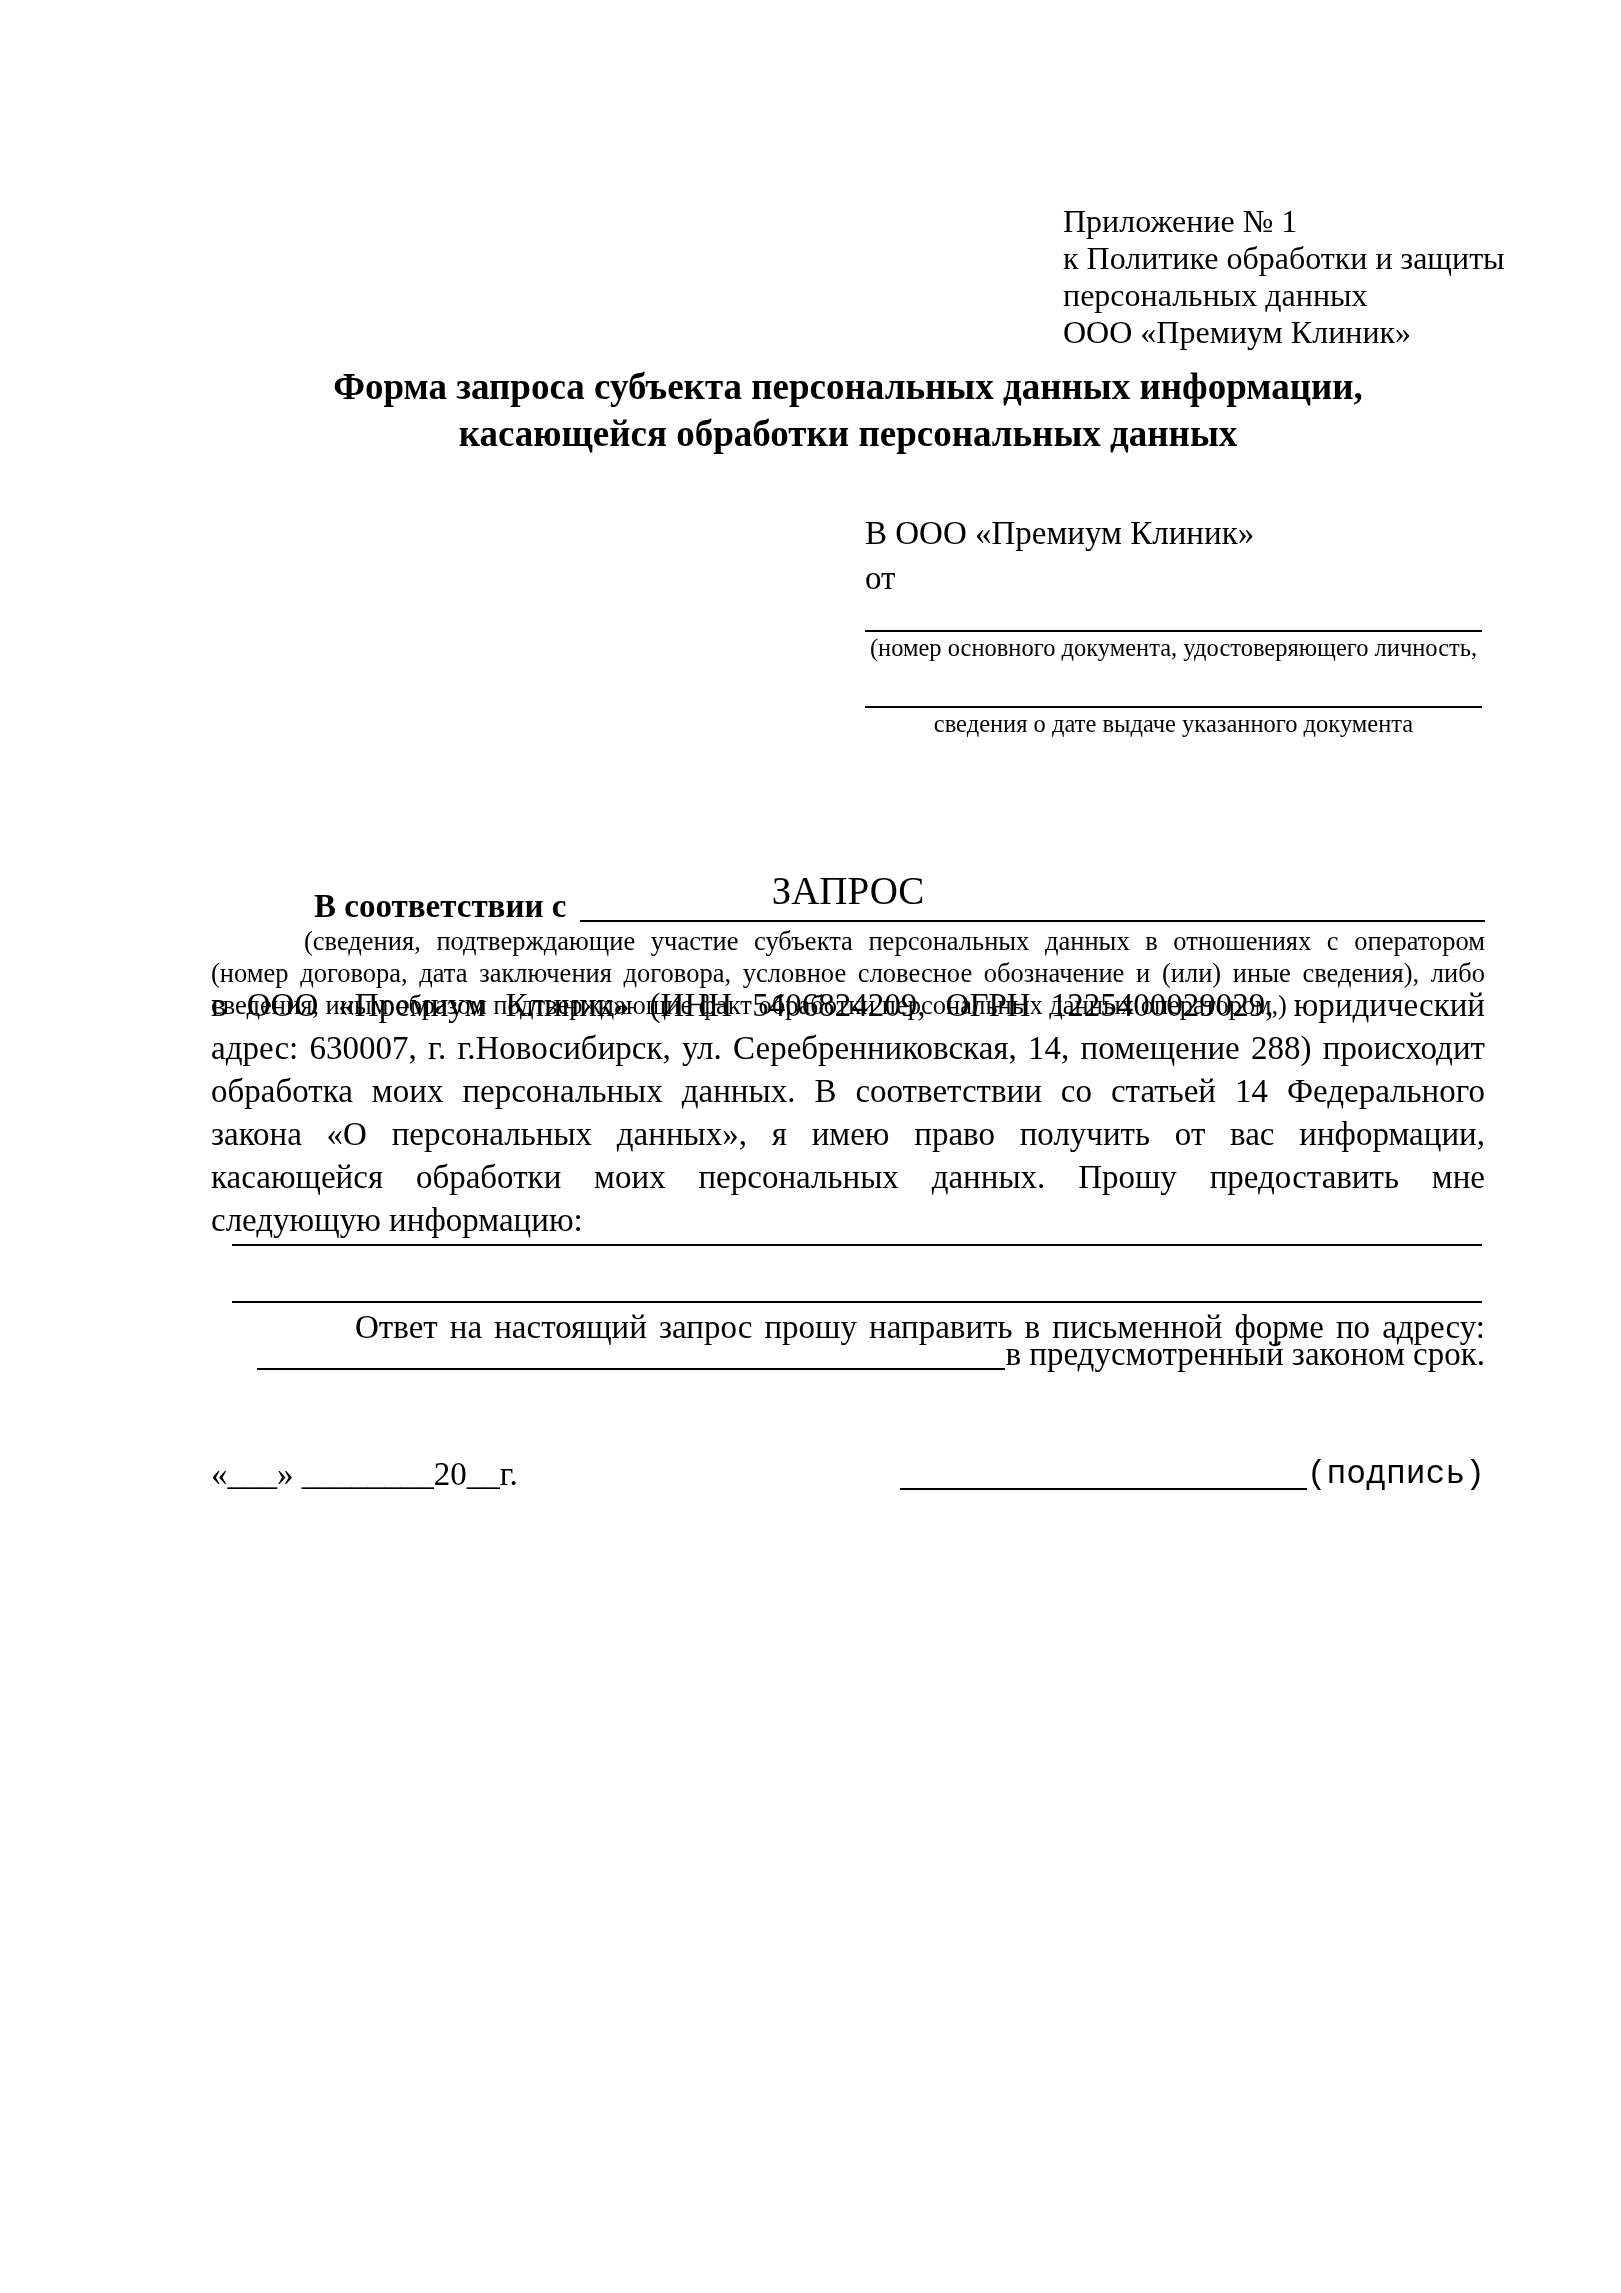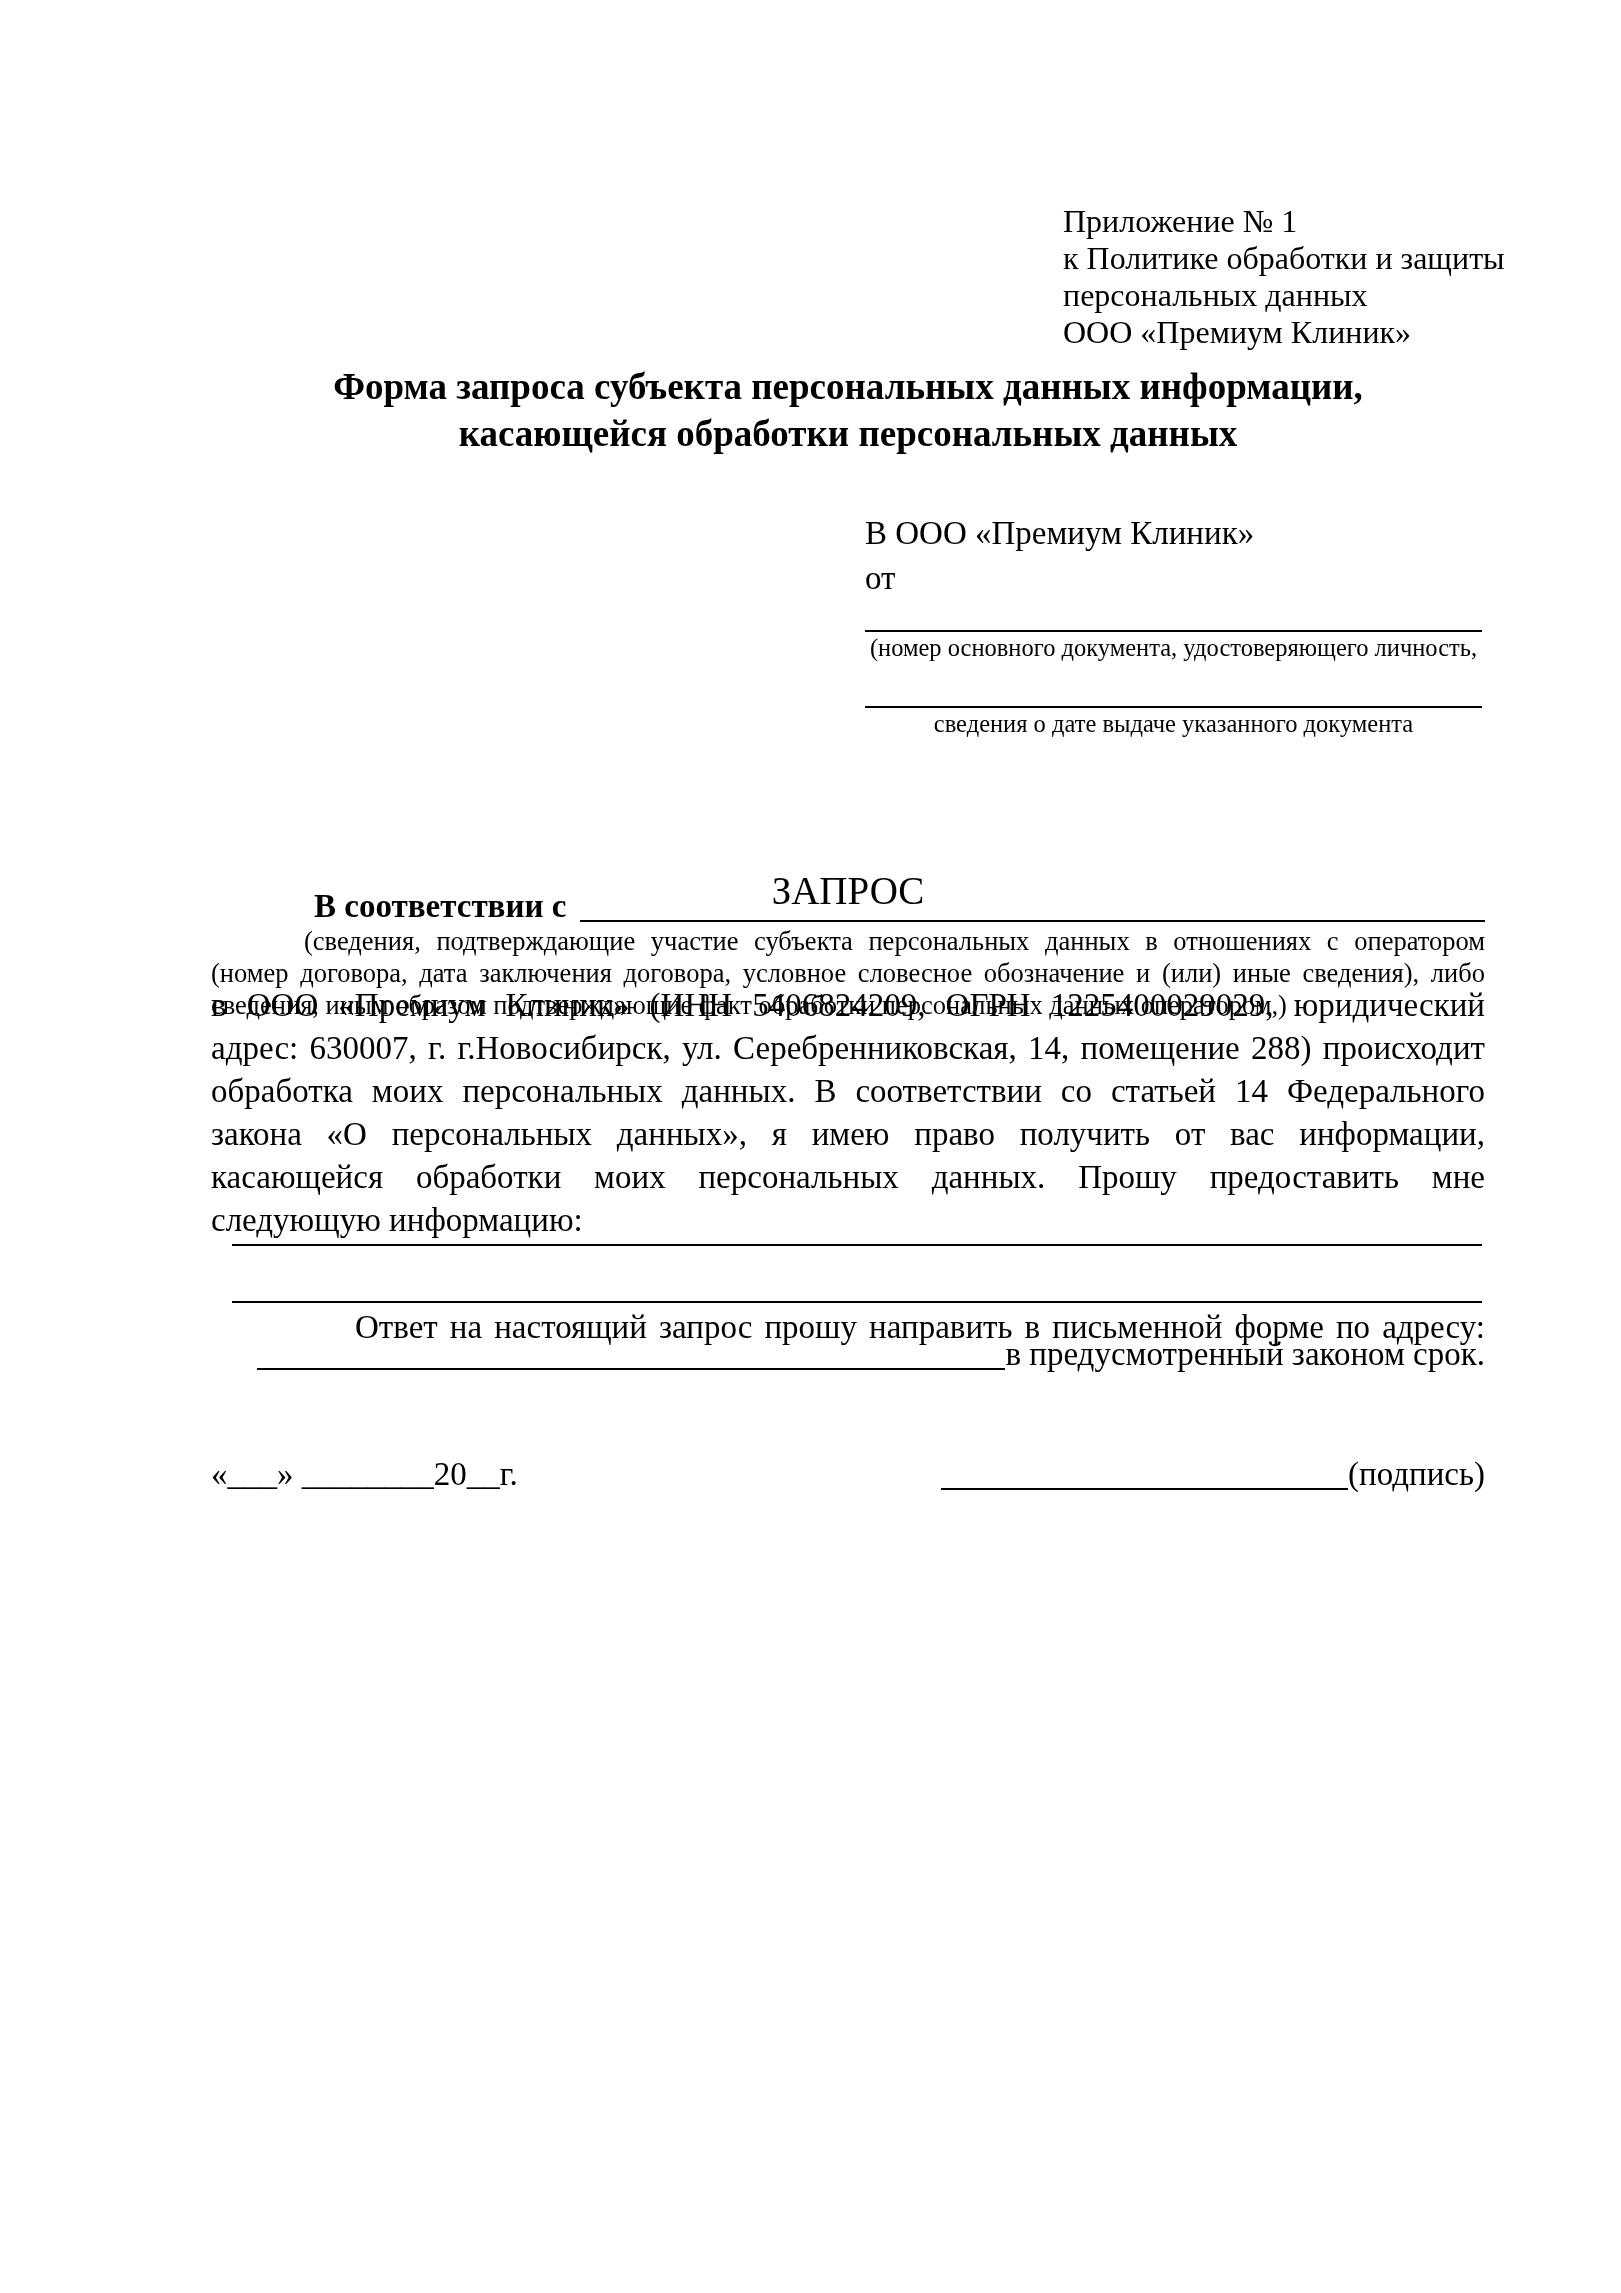--- a/index.html
+++ b/index.html
@@ -71,21 +71,21 @@
     display:flex;align-items:flex-end;font-size:33px;line-height:43px;
   }
   .reply-row2 .fill{flex:1 1 auto;margin-left:46px;border-bottom:2.9px solid #000;margin-bottom:5.9px;}
   .reply-row2 .suffix{white-space:nowrap;flex:0 0 auto;font-family:Liberation Serif, serif;}
   
   .sig-row{
     position:absolute;left:211px;top:1451px;width:1274px;height:45px;
     display:flex;align-items:flex-end;font-size:33px;line-height:43px;
   }
   .sig-date{white-space:nowrap;}
-  .sig-right{margin-left:auto;display:flex;align-items:flex-end;}
+  .sig-right{margin-left:auto;display:flex;align-items:flex-end;font-family:Liberation Mono, monospace;}
   .sig-line{width:407px;border-bottom:2.9px solid #000;margin-bottom:5.9px;}
   .sig-caption{white-space:nowrap;}
 </style>
 </head>
 <body>
 
 <div class="page">
 
   <div class="header-block">
     <div>Приложение № 1</div>

